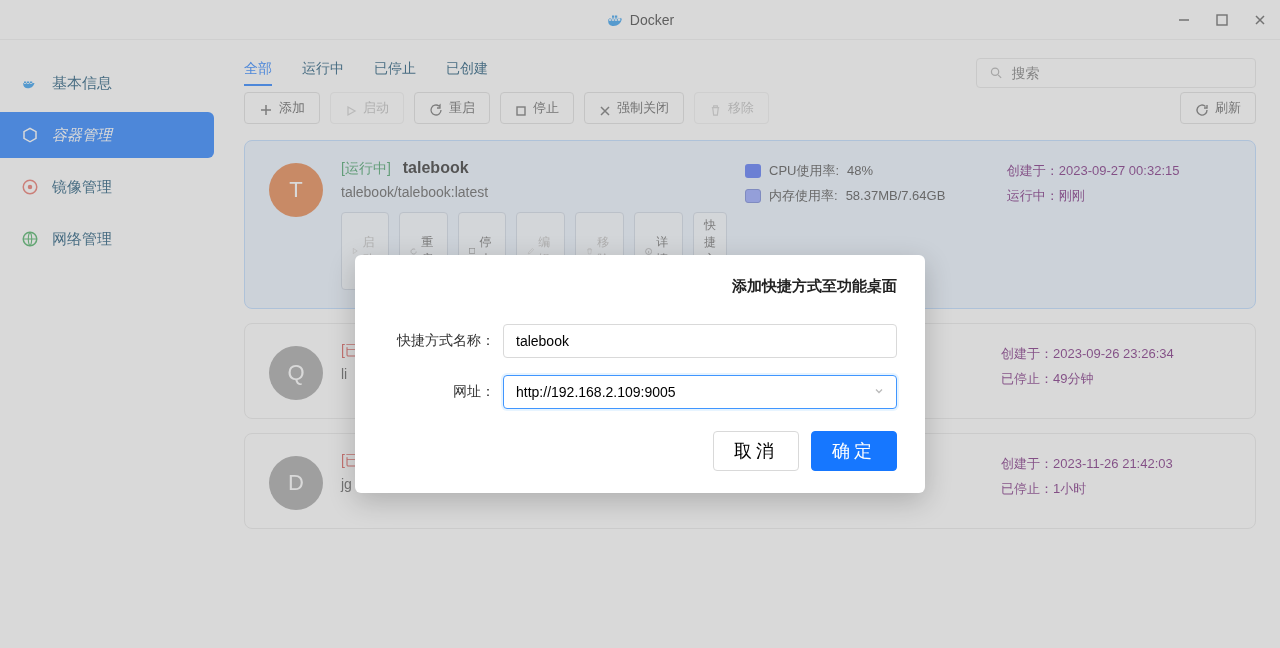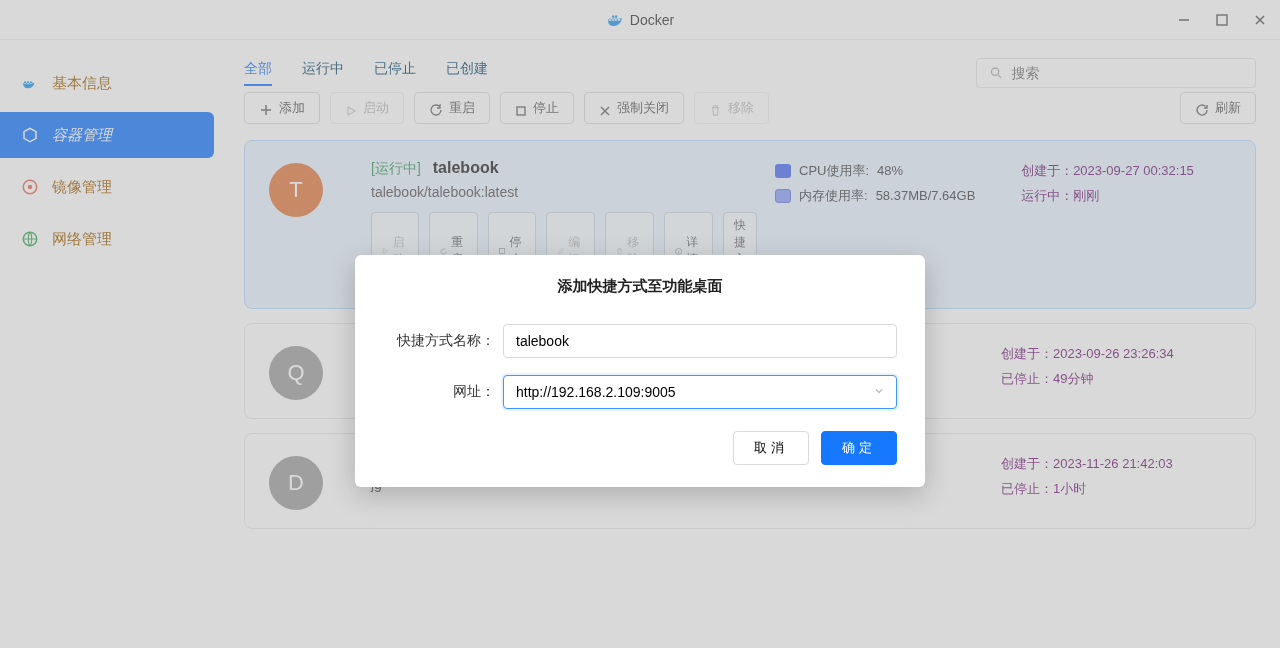--- a/index.html
+++ b/index.html
@@ -6,21 +6,21 @@
     body { background: #fff; width: 1280px; height: 648px; overflow: hidden; position: relative; }
     
     .titlebar { height: 40px; display: flex; align-items: center; justify-content: center; position: relative; border-bottom: 1px solid #eee; }
     .titlebar-title { display: flex; align-items: center; gap: 6px; font-size: 14px; color: #333; }
     .docker-icon { width: 18px; height: 18px; display: inline-flex; align-items: center; justify-content: center; }
     .titlebar-controls { position: absolute; right: 8px; top: 0; height: 100%; display: flex; align-items: center; gap: 14px; }
     .titlebar-btn { width: 24px; height: 24px; display: flex; align-items: center; justify-content: center; cursor: pointer; color: #555; }
     
     .main-container { display: flex; height: calc(100% - 40px); }
     .sidebar { width: 220px; background: #fff; padding: 20px 6px 20px 0; }
-    .sidebar-item { height: 46px; display: flex; align-items: center; padding: 0 20px; cursor: pointer; border-radius: 0 6px 6px 0; color: #a16207; font-size: 15px; gap: 12px; margin-bottom: 6px; }
+    .sidebar-item { height: 46px; display: flex; align-items: center; padding: 0 20px; cursor: pointer; border-radius: 0 6px 6px 0; color: #0c4a6e; font-size: 15px; gap: 12px; margin-bottom: 6px; }
     .sidebar-item.active { background: #1677ff; color: #fff; font-style: italic; }
     .sidebar-item.active .sb-icon svg, .sidebar-item.active .sb-icon { color: #fff; }
     .sb-icon { width: 20px; height: 20px; display: flex; align-items: center; justify-content: center; }
     
     .content { flex: 1; padding: 18px 24px; background: #fff; overflow: hidden; }
     .top-row { display: flex; align-items: center; justify-content: space-between; margin-bottom: 4px; }
     .tabs { display: flex; gap: 30px; }
     .tab { font-size: 14px; color: #0c4a6e; cursor: pointer; padding-bottom: 6px; border-bottom: 2px solid transparent; }
     .tab.active { color: #1677ff; border-bottom-color: #1677ff; }
     .search-box { display: flex; align-items: center; border: 1px solid #e5e5e5; border-radius: 4px; padding: 6px 12px; width: 280px; gap: 8px; color: #aaa; }
@@ -31,47 +31,47 @@
     .btn.disabled { color: #bbb; border-color: #eee; }
     .btn .icon { display: flex; }
     .spacer { flex: 1; }
     
     .card { border: 1px solid #e8e8e8; border-radius: 8px; padding: 18px 24px; margin-bottom: 14px; display: flex; gap: 18px; }
     .card.selected { background: #e9f3ff; border-color: #b8d9ff; }
     .avatar { width: 54px; height: 54px; border-radius: 50%; display: flex; align-items: center; justify-content: center; font-size: 22px; color: #fff; flex-shrink: 0; margin-top: 4px; }
     .avatar.t { background: #e37c40; }
     .avatar.q { background: #9e9e9e; }
     .avatar.d { background: #9e9e9e; }
-    .card-body { flex: 1; margin-left: 30px; }
+    .card-body { flex: 1; }
     .title-row { display: flex; align-items: baseline; gap: 12px; }
     .status-bracket { color: #3a9b5f; font-size: 14px; font-weight: 500; }
     .container-name { font-size: 16px; font-weight: 600; color: #222; }
     .image-name { font-size: 14px; color: #555; margin-top: 6px; }
     .action-row { display: flex; gap: 10px; margin-top: 12px; }
     .mini-btn { display: flex; align-items: center; gap: 4px; border: 1px solid #cdd7e5; border-radius: 4px; padding: 4px 10px; font-size: 12px; color: #666; background: rgba(255,255,255,0.6); cursor: pointer; }
     .mini-btn.disabled { color: #bbb; }
     .stats { width: 250px; font-size: 13px; color: #444; line-height: 1.9; }
     .stats-row { display: flex; align-items: center; gap: 8px; }
     .stat-chip { width: 16px; height: 14px; border-radius: 3px; display: inline-block; }
     .chip-cpu { background: #4a6cf7; }
     .chip-mem { background: #8c9eff; border: 1px solid #6a7dd6; }
     .meta { width: 230px; font-size: 13px; color: #701a75; line-height: 1.9; }
     
     .overlay { position: absolute; inset: 0; background: rgba(160,160,160,0.4); display: flex; align-items: flex-start; justify-content: center; padding-top: 255px; }
     .modal { width: 570px; background: #fff; border-radius: 6px; box-shadow: 0 8px 28px rgba(0,0,0,0.2); padding: 22px 28px; }
-    .modal-title { text-align: center; font-size: 15px; font-weight: 600; color: #222; margin-bottom: 28px; }
+    .modal-title { text-align: right; font-size: 15px; font-weight: 600; color: #222; margin-bottom: 28px; }
     .form-row { display: flex; align-items: center; margin-bottom: 17px; }
     .form-label { width: 120px; text-align: right; font-size: 14px; color: #333; padding-right: 8px; }
     .form-control { flex: 1; }
     .input { width: 100%; border: 1px solid #d9d9d9; border-radius: 4px; padding: 8px 12px; font-size: 14px; outline: none; }
     .input.focused { border-color: #4096ff; box-shadow: 0 0 0 2px rgba(24,144,255,0.1); }
     .select-wrap { position: relative; }
     .select-caret { position: absolute; right: 12px; top: 50%; transform: translateY(-50%); color: #bbb; pointer-events: none; }
     .modal-footer { display: flex; justify-content: flex-end; gap: 12px; margin-top: 22px; }
-    .mbtn { padding: 7px 20px; border-radius: 4px; font-size: 13px; cursor: pointer; border: 1px solid #d9d9d9; background: #fff; letter-spacing: 4px; }
+    .mbtn { padding: 7px 20px; border-radius: 4px; font-size: 18px; cursor: pointer; border: 1px solid #d9d9d9; background: #fff; letter-spacing: 4px; }
     .mbtn.primary { background: #1677ff; color: #fff; border-color: #1677ff; }
   </style>
 </head>
 <body>
 
 <div class="titlebar">
   <div class="titlebar-title">
     <span class="docker-icon">
       <svg width="18" height="18" viewBox="0 0 24 24">
           <path fill="#2496ed" d="M4 10h3v3H4zm4 0h3v3H8zm4 0h3v3h-3zm-4-4h3v3H8zm4 0h3v3h-3zm4 4h3v3h-3zM3 14c0 3 2 6 7 6 6 0 10-4 11-9l-1-2c-1 1-2 1-3 0 0 0-1 2-3 2H3z"></path>

